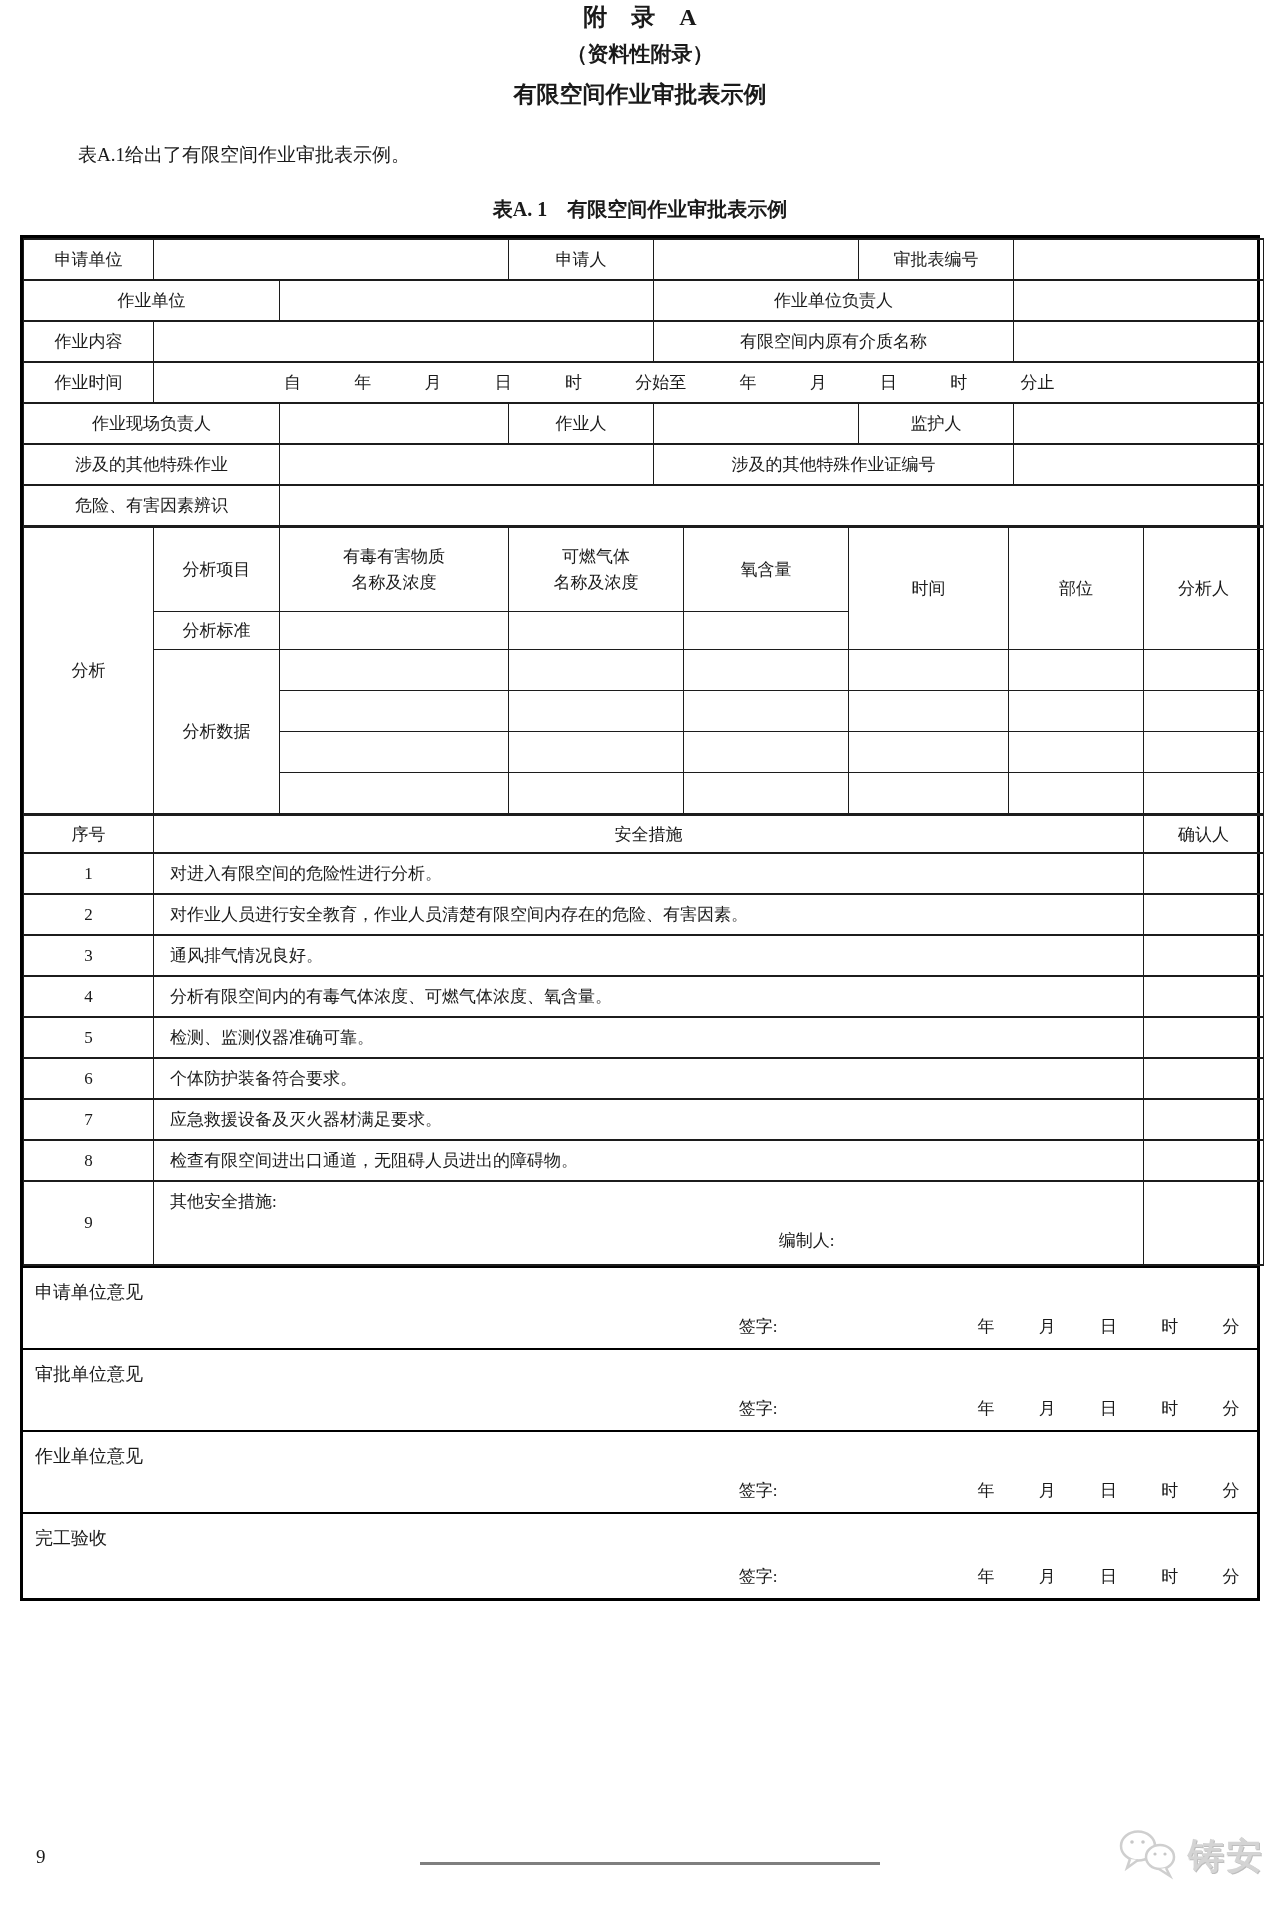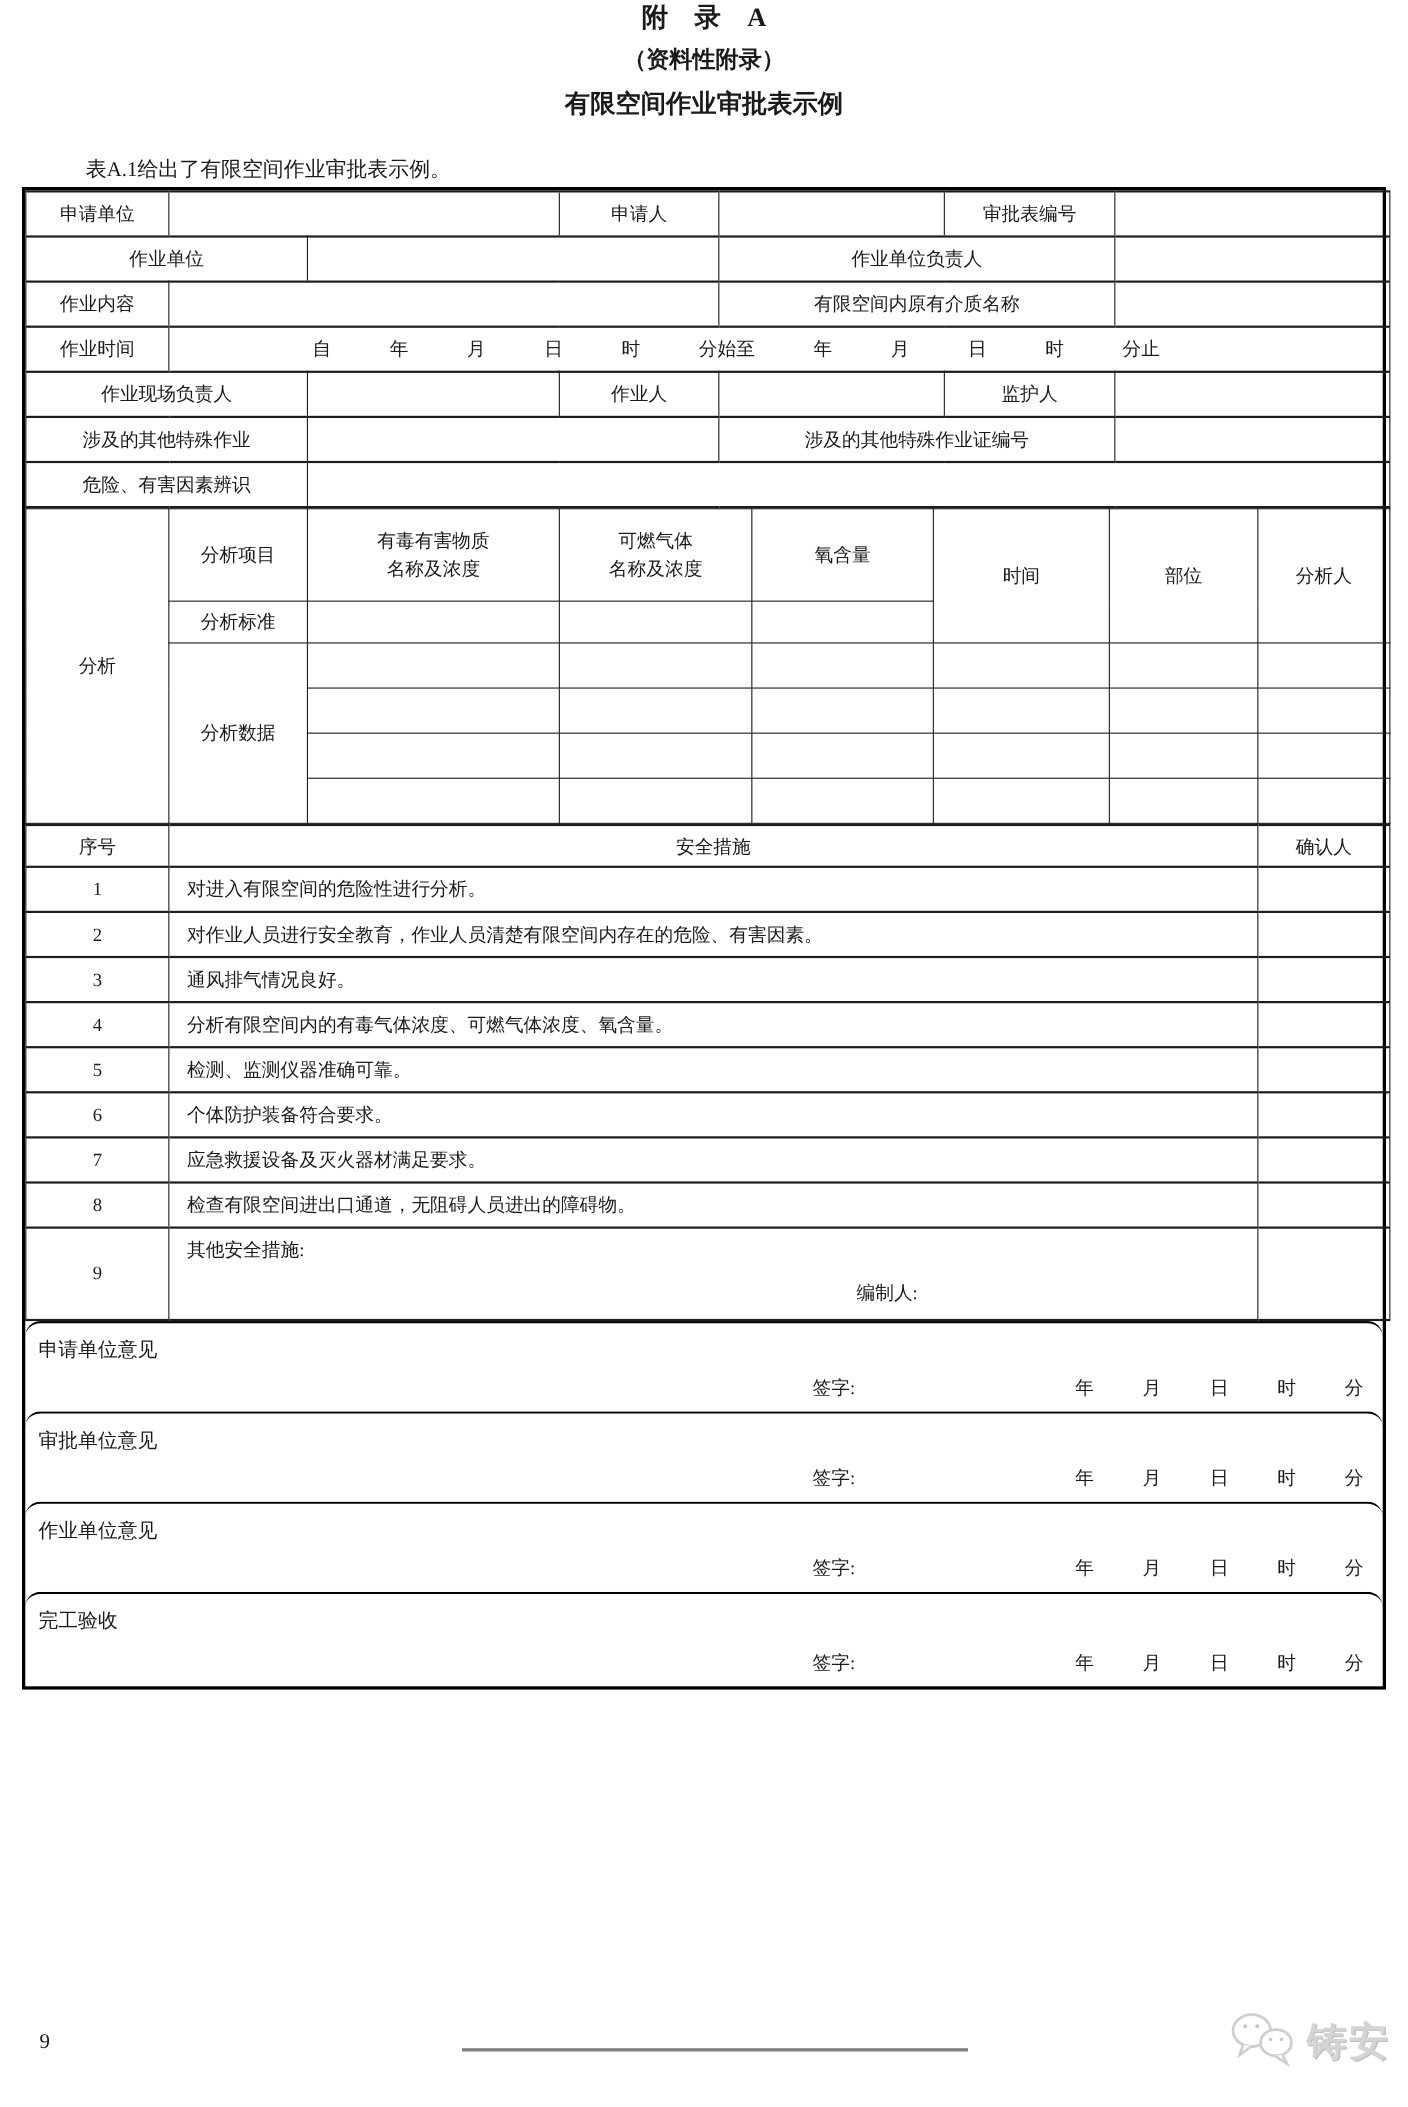--- a/index.html
+++ b/index.html
@@ -29,21 +29,21 @@
   .h41{ height:41px; } .h38{ height:38px; } .h84{ height:84px; }
   .timecell{ text-align:left; padding-left:130px; word-spacing:49px; }
 
   
   .other-cell{ height:84px; vertical-align:top; text-align:left; padding:0; }
   .other-inner{ display:flex; flex-direction:column; justify-content:space-between;
                 height:72px; box-sizing:border-box; padding:8px 0 2px 16px; }
   .preparer{ text-align:center; padding-left:300px; }
 
   
-  .opinion{ border-top:2.5px solid #000; height:80px; position:relative;border-radius:14px; }
+  .opinion{ border-top:2.5px solid #000; height:80px; position:relative; }
   .opinion:first-of-type{ border-top:2px solid #000; }
   .op-label{ position:absolute; top:12px; left:12px; font-size:18px; }
   .sign-line{ position:absolute; bottom:10px; left:0; right:0; display:flex;
               font-size:17px; }
   .sign-label{ margin-left:58%;text-align:center; }
   .sign-dates{ margin-left:200px; word-spacing:40px; white-space:nowrap; }
 
   
   .pageno{ position:absolute; left:36px; top:1846px; font-size:19px; }
   .footrule{ position:absolute; left:420px; top:1862px; width:460px; height:3px;
@@ -57,20 +57,21 @@
 <body>
 
 <div class="page">
 
   <h1 class="hd hd1">附　录　A</h1>
   <h2 class="hd hd2">（资料性附录）</h2>
   <h2 class="hd hd3">有限空间作业审批表示例</h2>
 
   <p class="intro">表A.1给出了有限空间作业审批表示例。</p>
 
+  <div class="caption">表A. 1　有限空间作业审批表示例</div>
 
   <div class="tbl-wrap">
 
     <table class="s1">
       <colgroup>
         <col style="width:130px">
           <col style="width:126px">
           <col style="width:229px">
         <col style="width:145px">
           <col style="width:205px">

